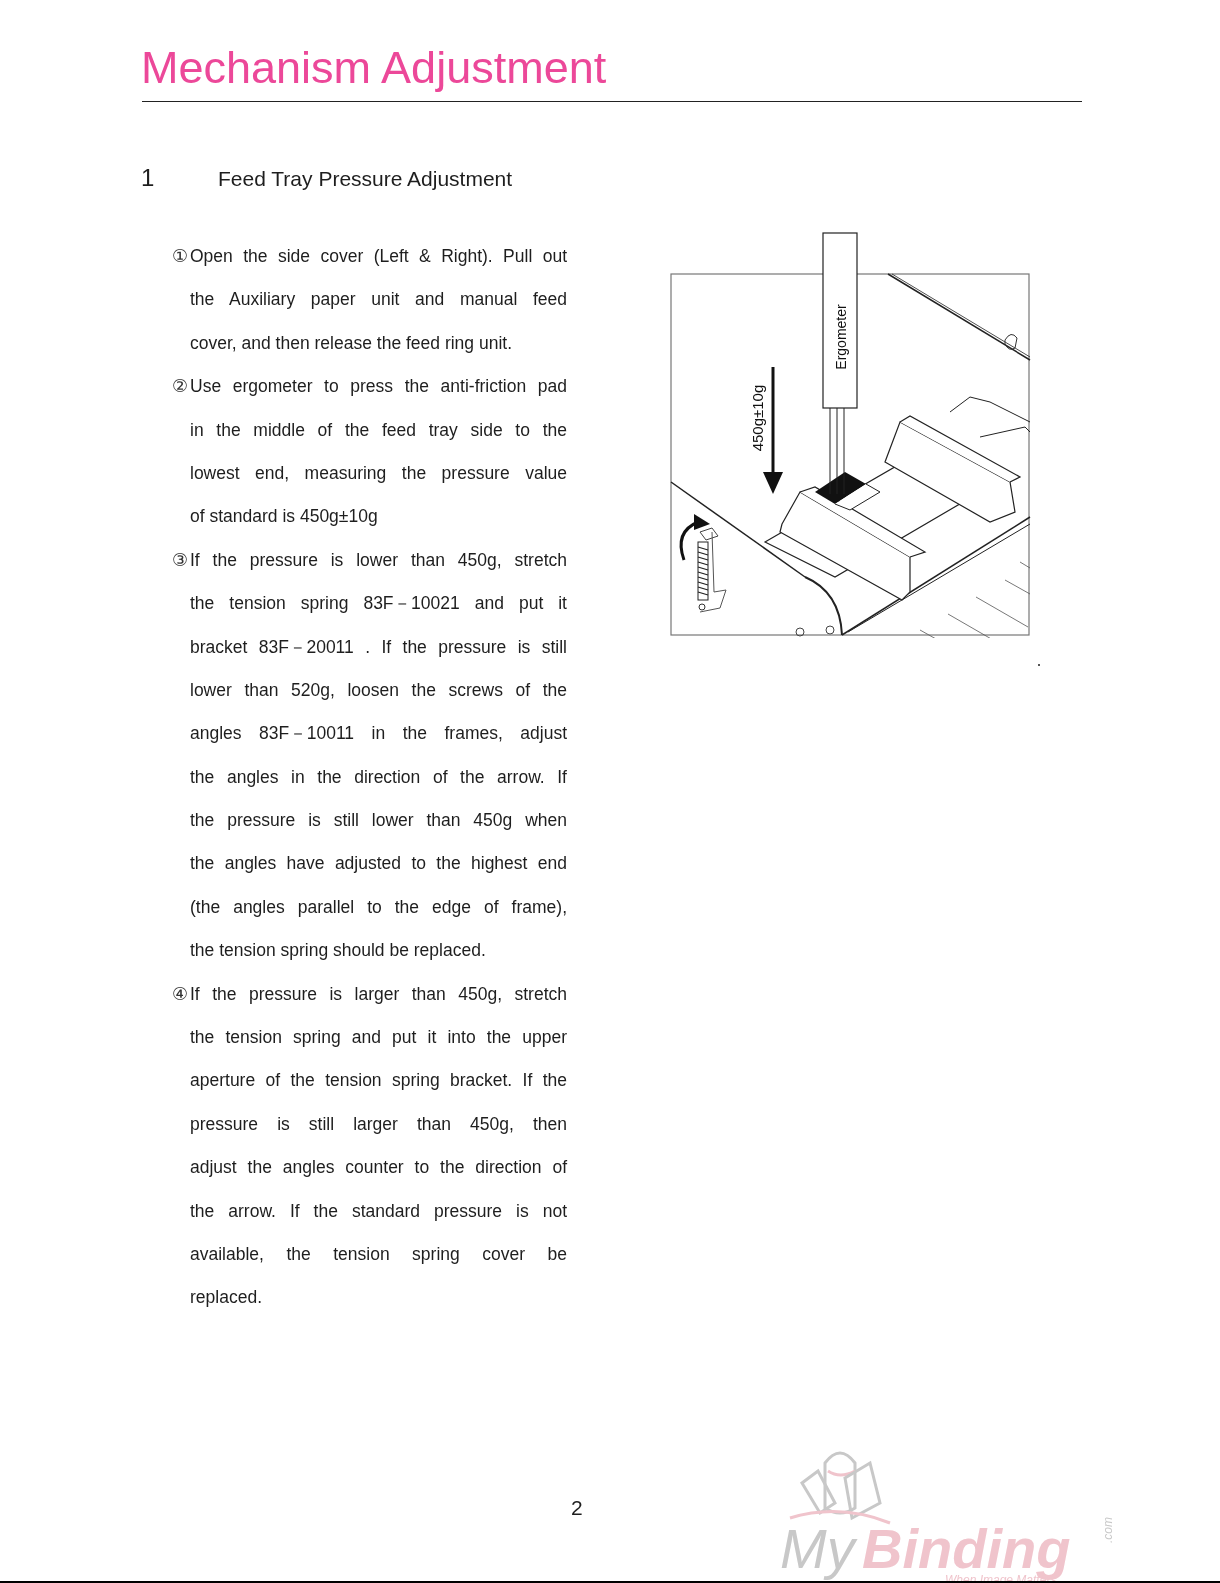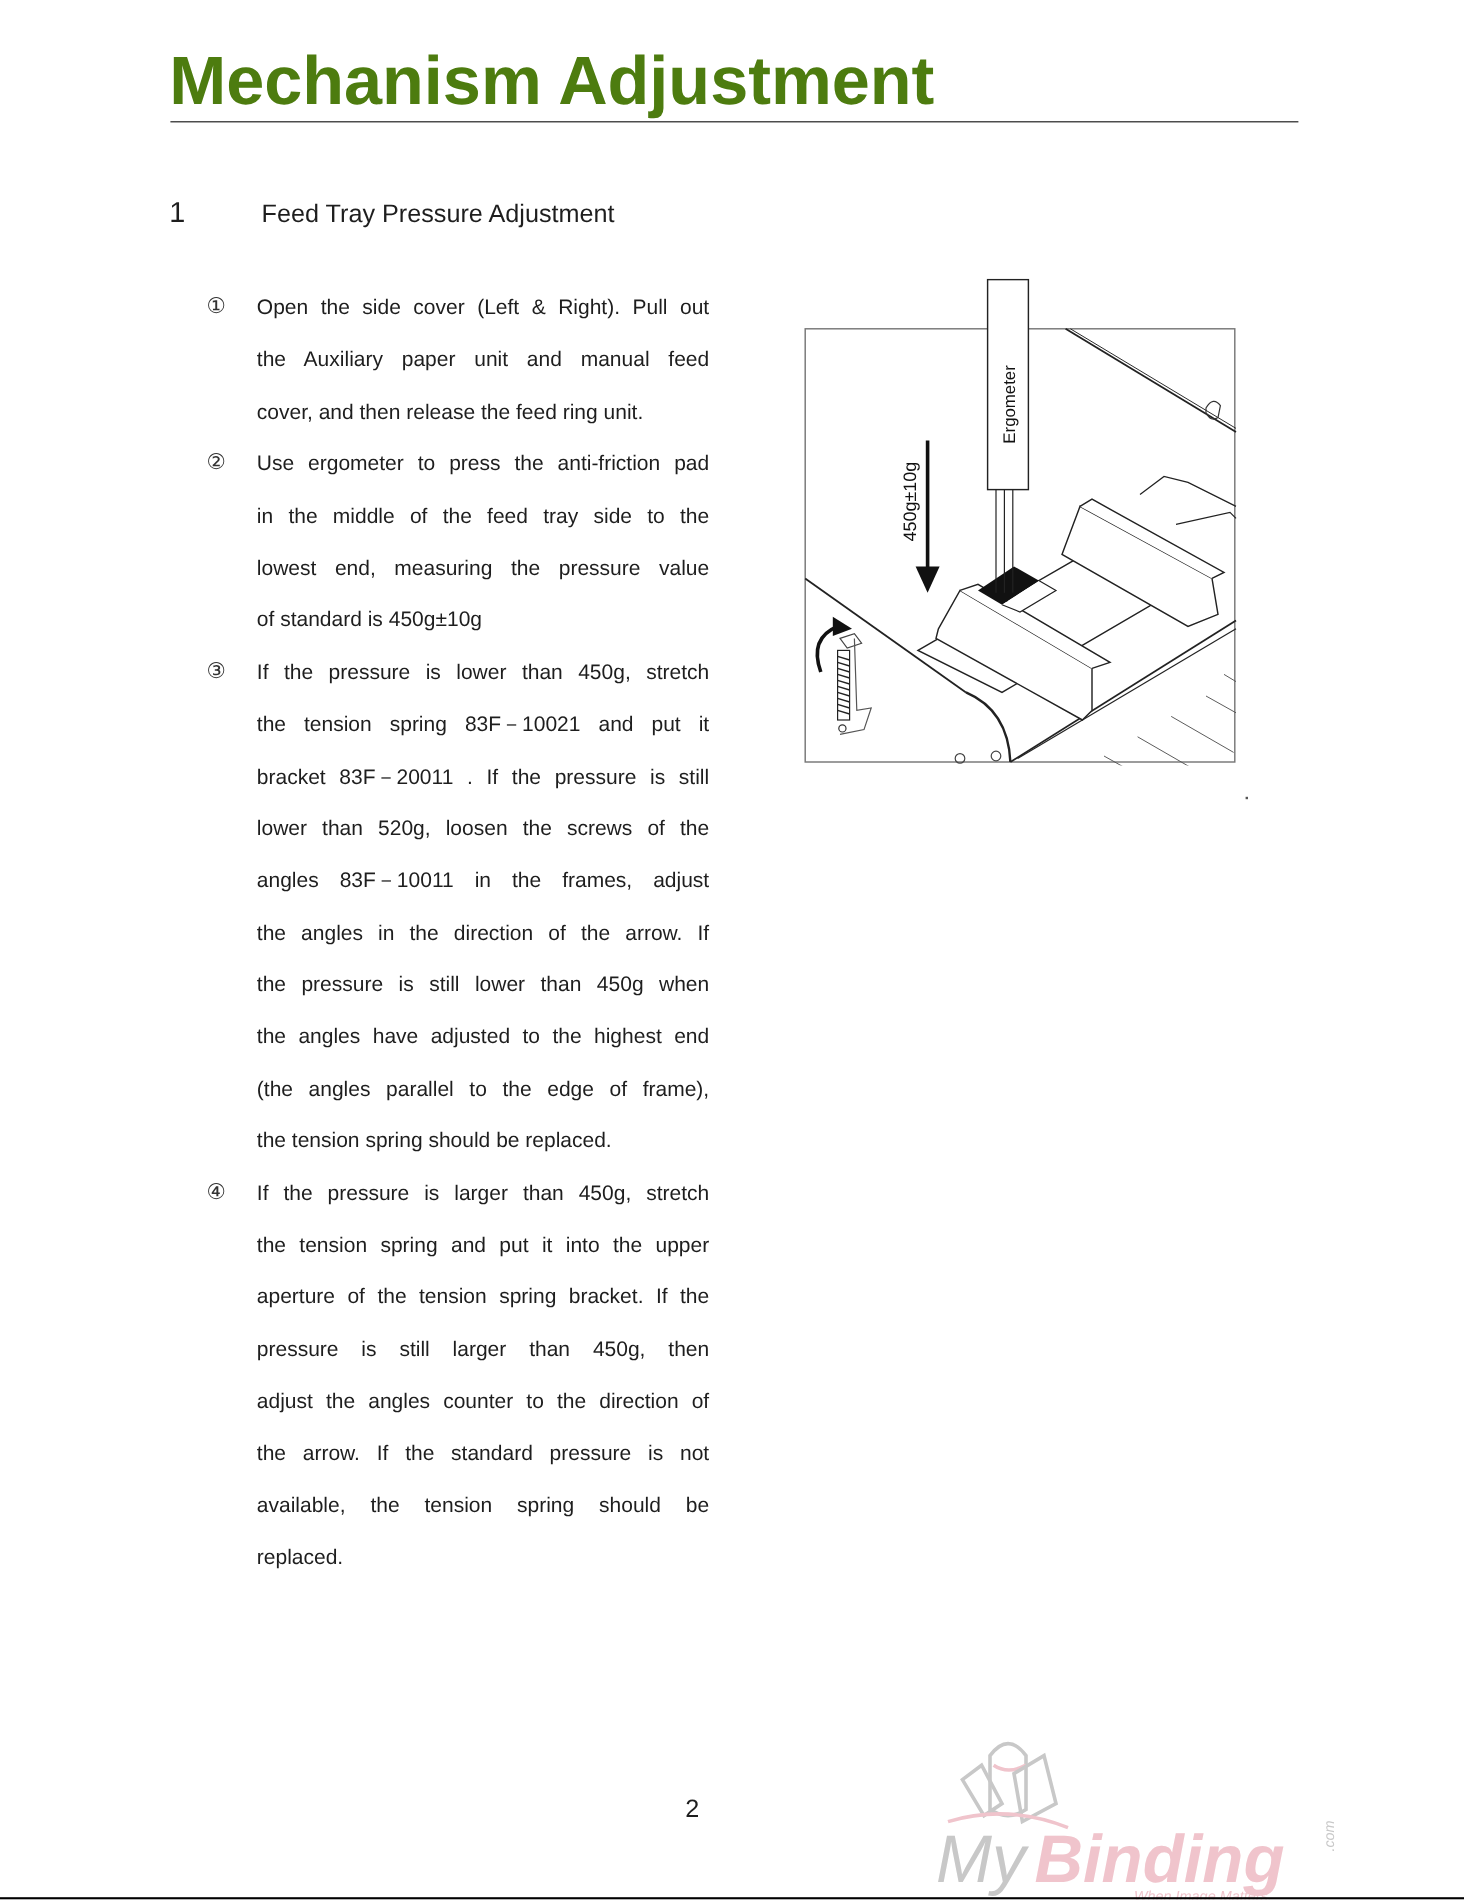--- a/index.html
+++ b/index.html
@@ -1,27 +1,27 @@
 <!DOCTYPE html>
 <html><head>
 <meta charset="utf-8">
 <style>
   html, body { margin: 0; padding: 0; background: #ffffff; }
   body { width: 1220px; height: 1583px; position: relative; overflow: hidden;
          font-family: "Liberation Sans", sans-serif; color: #1e1e1e; }
-  .page-title { position: absolute; left: 141px; top: 40px; font-size: 57px; font-weight: bold;
-                letter-spacing: 0px; color: #4d7c0f; margin: 0; line-height: 56px; }
+  .page-title { position: absolute; left: 141px; top: 40px; font-size: 45px; font-weight: normal;
+                letter-spacing: 0px; color: #ec4899; margin: 0; line-height: 56px; }
   .title-rule { position: absolute; left: 142px; top: 101px; width: 940px; height: 1px; background: #222; }
   .section-num { position: absolute; left: 141px; top: 164px; font-size: 24px; line-height: 28px; }
   .section-title { position: absolute; left: 218px; top: 166px; font-size: 21px; font-weight: normal; line-height: 26px; }
   .steps { position: absolute; left: 172px; top: 240px; width: 420px; }
   .step { position: relative; }
   .step-marker { position: absolute; left: 0; top: 0; font-size: 18px; line-height: 32px; width: 24px;
                  font-family: "DejaVu Sans", sans-serif; color: #333; }
-  .step-lines { margin-left: 42px; }
+  .step-lines { margin-left: 18px; }
   .line { font-size: 17.5px; line-height: 32px; height: 43.4px; white-space: nowrap;
           text-align: justify; text-align-last: justify; width: 377px; }
   .line.last { text-align-last: left; }
   .figure { position: absolute; left: 670px; top: 232px; width: 362px; height: 406px; }
   .figure svg { width: 100%; height: 100%; }
   .page-number { position: absolute; left: 571px; top: 1496px; font-size: 21px; }
   .watermark { position: absolute; left: 780px; top: 1443px; width: 345px; height: 145px; }
   .bottom-border { position: absolute; left: 0; bottom: 0; width: 1220px; height: 2px; background: #000; }
   .dot { position: absolute; left: 1038px; top: 664px; width: 2px; height: 2px; background: #555; }
 </style>
@@ -69,21 +69,21 @@
     </div>
     <div class="step">
       <span class="step-marker">④</span>
       <div class="step-lines">
         <div class="line">If the pressure is larger than 450g, stretch</div>
         <div class="line">the tension spring and put it into the upper</div>
         <div class="line">aperture of the tension spring bracket. If the</div>
         <div class="line">pressure is still larger than 450g, then</div>
         <div class="line">adjust the angles counter to the direction of</div>
         <div class="line">the arrow. If the standard pressure is not</div>
-        <div class="line">available, the tension spring should be</div>
+        <div class="line">available, the tension spring cover be</div>
         <div class="line last">replaced.</div>
       </div>
     </div>
   </div>
 
 <div class="figure">
   <svg viewBox="0 0 362 406" xmlns="http://www.w3.org/2000/svg">
 
     <rect x="1" y="42" width="358" height="361" fill="#fff" stroke="#777" stroke-width="1.2"></rect>
 

